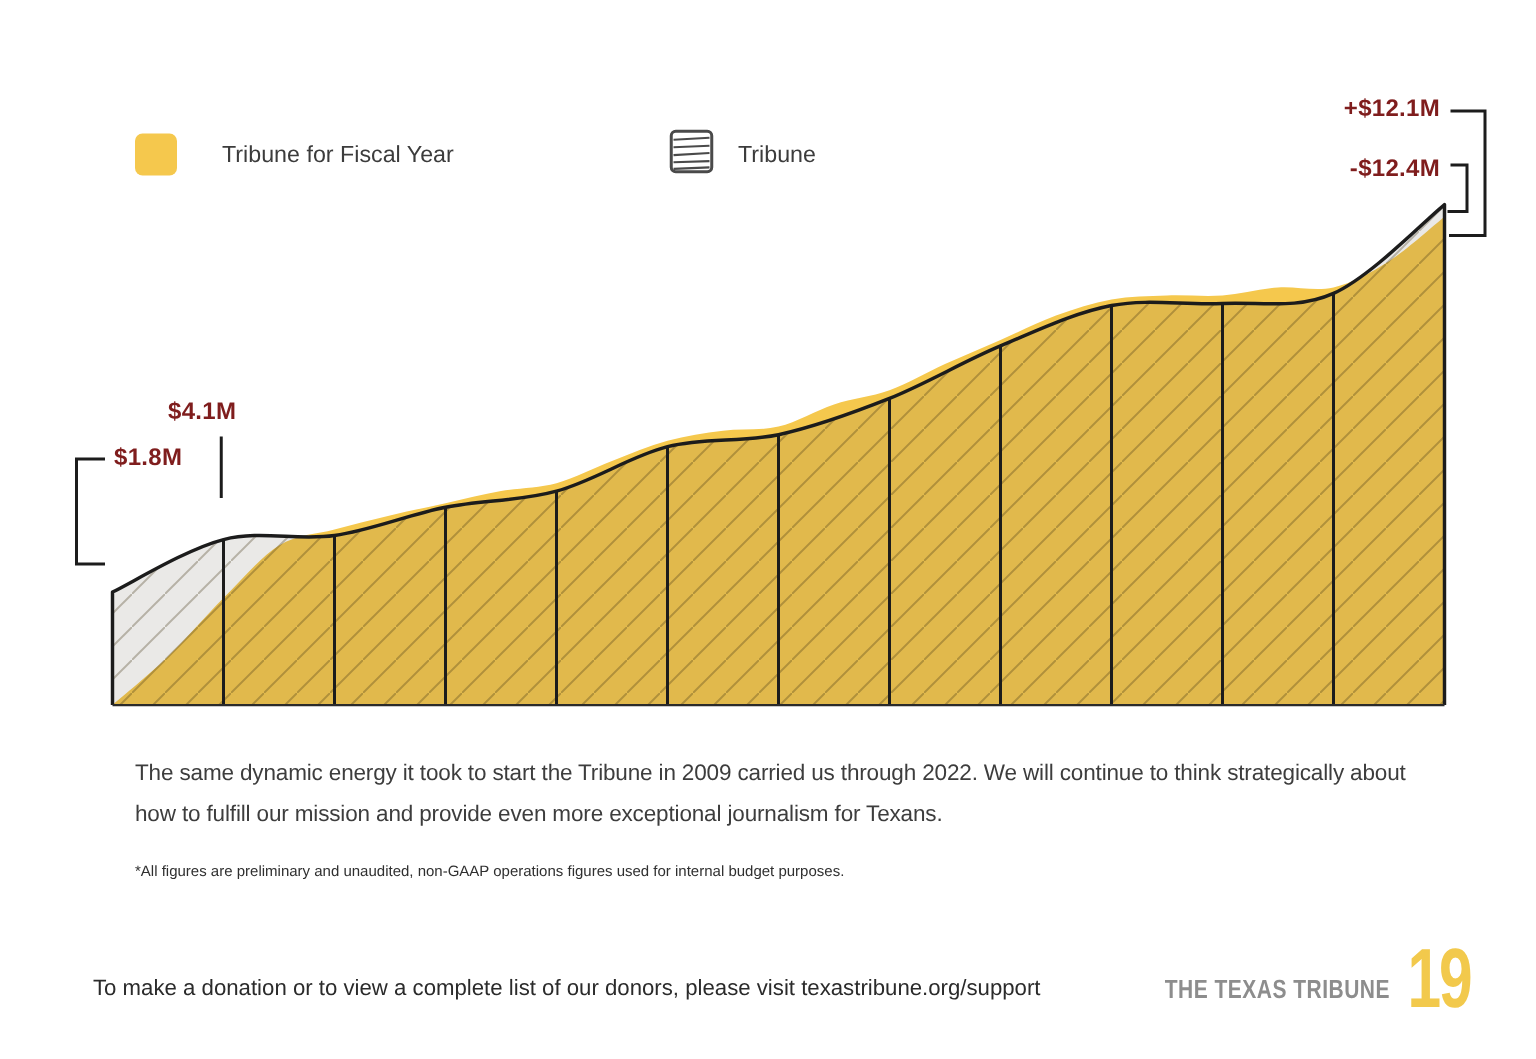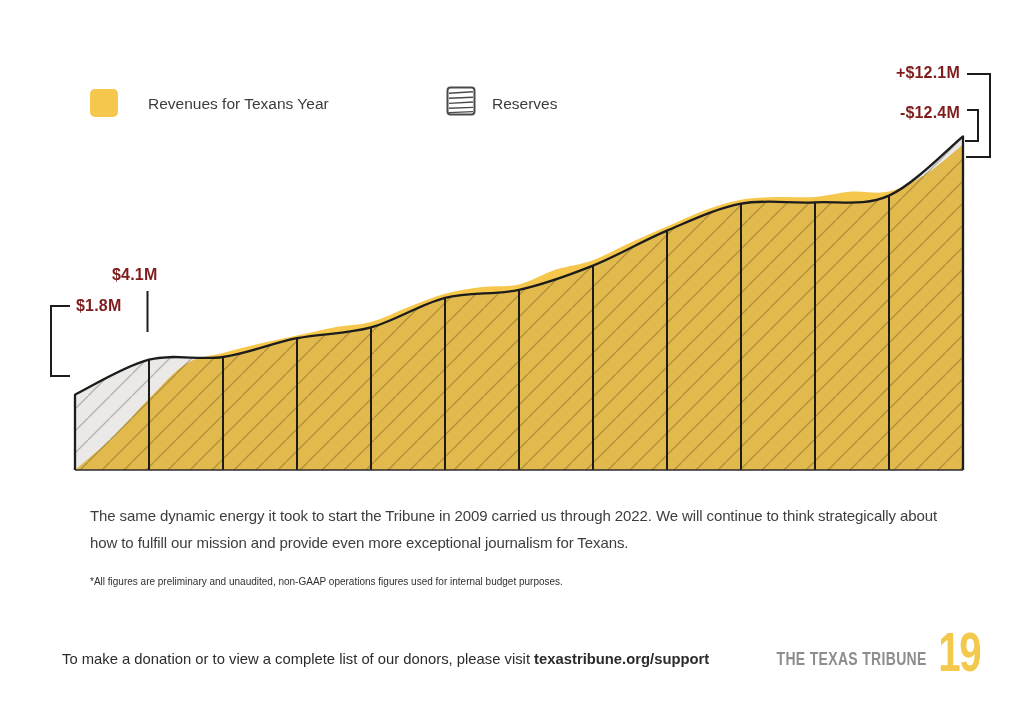--- a/index.html
+++ b/index.html
@@ -55,21 +55,21 @@
     font-size: 10px;
     line-height: 20px;
     color: #2f2f2f;
   }
   .footer-donation {
     left: 62px; top: 651px;
     font-size: 14.8px;
     color: #2b2b2b;
     white-space: nowrap;
   }
-  .footer-donation b { font-weight: 700; }
+  .footer-donation b { font-weight: 400; }
   .brand {
     right: 97px; top: 649px;
     font-size: 17.5px;
     font-weight: 600;
     color: #8d8d8d;
     letter-spacing: 0.4px;
     transform: scaleX(0.80);
     transform-origin: 100% 50%;
     white-space: nowrap;
   }
@@ -84,32 +84,32 @@
     line-height: 1;
   }
 </style>
 </head>
 <body>
 
 <div class="page">
 
 
   <div class="abs legend-swatch-rev"></div>
-  <div class="abs legend-label legend-label-rev">Revenues for Texans Year</div>
+  <div class="abs legend-label legend-label-rev">Tribune for Fiscal Year</div>
   <svg class="abs legend-swatch-exp" width="30" height="30" viewBox="0 0 30 30">
     <rect x="1.5" y="1.5" width="27" height="27" rx="3" fill="#ffffff" stroke="#4a4a4a" stroke-width="2"></rect>
     <g stroke="#4a4a4a" stroke-width="1.4">
       <line x1="3" y1="7.2" x2="27" y2="5.8"></line>
       <line x1="3" y1="12.2" x2="27" y2="11.2"></line>
       <line x1="3" y1="17.4" x2="27" y2="16.0"></line>
       <line x1="3" y1="22.2" x2="27" y2="21.4"></line>
       <line x1="3" y1="26.6" x2="27" y2="25.6"></line>
     </g>
   </svg>
-  <div class="abs legend-label legend-label-exp">Reserves</div>
+  <div class="abs legend-label legend-label-exp">Tribune</div>
 
   <svg class="abs chart-svg" width="1024" height="500" viewBox="0 0 1024 500">
     <defs>
       <pattern id="hatch" width="22" height="22" patternUnits="userSpaceOnUse">
         <rect width="22" height="22" fill="rgba(95,88,68,0.13)"></rect>
         <path d="M 0,22 L 22,0" stroke="rgba(62,50,16,0.30)" stroke-width="1.3"></path>
       </pattern>
     </defs>
     <path d="M 75.0,470.0 C 81.2,464.6 99.7,449.6 112.0,437.7 C 124.3,425.8 136.7,411.0 149.0,398.7 C 161.3,386.4 173.7,371.4 186.0,363.7 C 198.3,356.1 210.7,356.3 223.0,353.0 C 235.3,349.6 247.7,346.5 260.0,343.6 C 272.3,340.7 284.7,338.2 297.0,335.5 C 309.3,332.8 321.7,329.7 334.0,327.4 C 346.3,325.2 358.7,325.4 371.0,322.1 C 383.3,318.7 395.7,312.0 408.0,307.3 C 420.3,302.5 432.7,297.2 445.0,293.8 C 457.3,290.4 469.7,288.6 482.0,287.1 C 494.3,285.5 506.7,287.3 519.0,284.4 C 531.3,281.5 543.7,273.6 556.0,269.6 C 568.3,265.6 580.7,264.7 593.0,260.2 C 605.3,255.7 617.7,248.3 630.0,242.7 C 642.3,237.1 654.7,231.9 667.0,226.6 C 679.3,221.2 691.7,214.9 704.0,210.4 C 716.3,205.9 728.7,201.9 741.0,199.7 C 753.3,197.4 765.7,197.4 778.0,197.0 C 790.3,196.5 802.7,197.9 815.0,197.0 C 827.3,196.1 839.7,192.5 852.0,191.6 C 864.3,190.7 876.7,194.5 889.0,191.6 C 901.3,188.7 913.7,181.9 926.0,174.1 C 938.3,166.3 956.8,149.4 963.0,144.5 L 963,470 L 75,470 Z" fill="#F5C84D"></path>
     <path d="M 75,470 L 75,394.7 C 87.3,388.9 124.3,366.0 149.0,359.7 C 173.7,353.4 198.3,360.6 223.0,357.0 C 247.7,353.4 272.3,343.1 297.0,338.2 C 321.7,333.3 346.3,334.2 371.0,327.4 C 395.7,320.7 420.3,304.1 445.0,297.8 C 469.7,291.6 494.3,295.1 519.0,289.8 C 543.7,284.4 568.3,275.4 593.0,265.6 C 617.7,255.7 642.3,240.9 667.0,230.6 C 691.7,220.3 716.3,208.4 741.0,203.7 C 765.7,199.0 790.3,203.7 815.0,202.3 C 839.7,201.0 864.3,206.6 889.0,195.6 C 913.7,184.6 950.7,146.3 963.0,136.4 L 963,470 Z" fill="url(#hatch)"></path>

